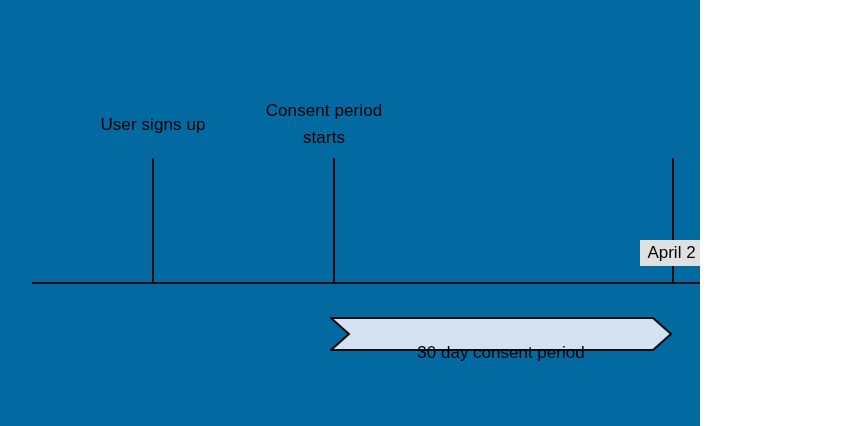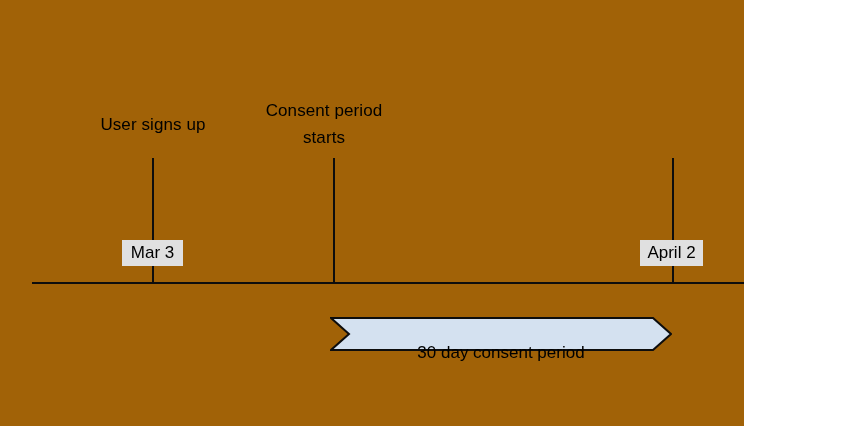--- a/index.html
+++ b/index.html
@@ -8,23 +8,22 @@
     padding: 0;
     background: #ffffff;
   }
   body {
     font-family: "Liberation Sans", sans-serif;
   }
   #canvas {
     position: relative;
     width: 700px;
     height: 426px;
-    background: #a16207;
+    background: #0369a1;
     overflow: hidden;
-    padding-left: 44px;
   }
 
   
   .axis-line {
     position: absolute;
     left: 32px;
     top: 282px;
     width: 776px;
     height: 2px;
     background: #0d0d0d;
@@ -94,21 +93,20 @@
 </style>
 </head>
 <body>
 
 <div id="canvas">
 
   <div class="axis-line"></div>
 
   <div class="event-caption" style="left:53px; top:111px; width:200px;">User signs up</div>
   <div class="event-stem" style="left:152px;"></div>
-  <div class="date-chip" style="left:122px; top:240px; width:61px;">Mar 3</div>
 
   <div class="event-caption" style="left:224px; top:97px; width:200px;">Consent period
 starts</div>
   <div class="event-stem" style="left:333px;"></div>
 
   <div class="event-stem" style="left:672px;"></div>
   <div class="date-chip" style="left:640px; top:240px; width:63px;">April 2</div>
 
   <div class="period-banner">
     <svg width="342" height="34" viewBox="0 0 342 34">

